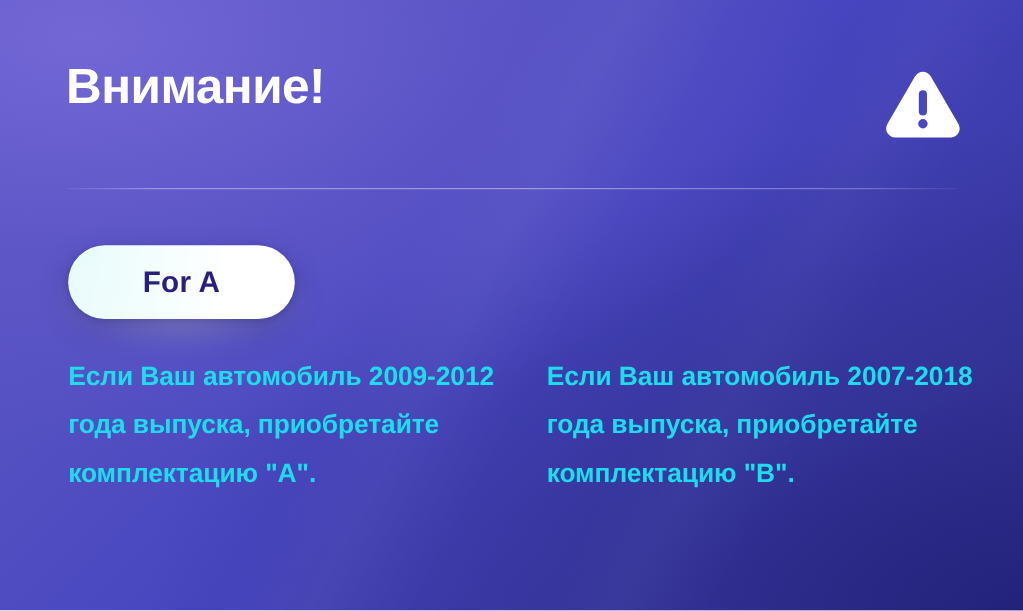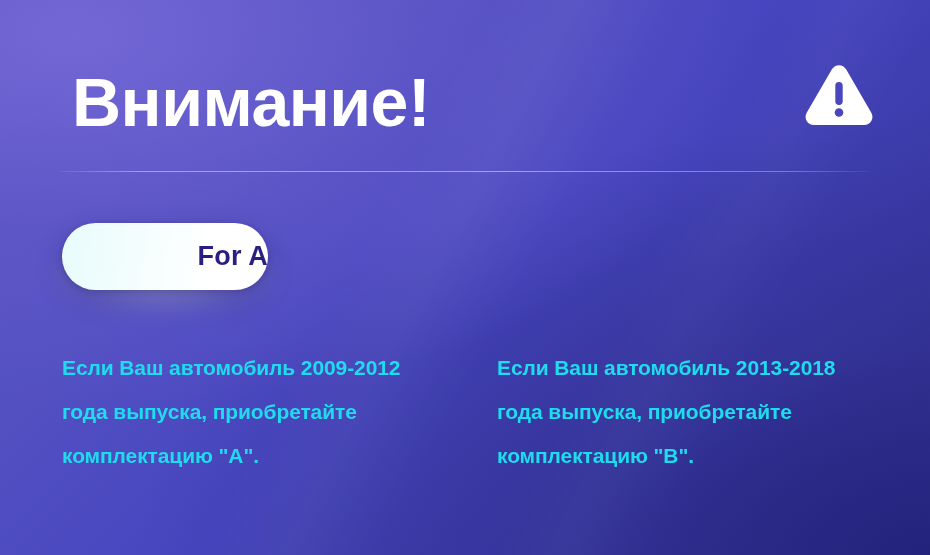--- a/index.html
+++ b/index.html
@@ -32,23 +32,23 @@
     pointer-events: none;
     background:
       linear-gradient(118deg, rgba(255,255,255,0.00) 40%, rgba(255,255,255,0.035) 47%, rgba(255,255,255,0.00) 55%),
       linear-gradient(118deg, rgba(255,255,255,0.00) 64%, rgba(255,255,255,0.025) 70%, rgba(255,255,255,0.00) 77%);
   }
 
   .title {
     position: absolute;
     left: 60px;
     top: 56px;
-    margin: 12px;
+    margin: 0;
     color: #ffffff;
-    font-size: 68px;
+    font-size: 45px;
     line-height: 1;
     font-weight: bold;
     letter-spacing: -0.5px;
     white-space: nowrap;
     text-align: center;
   }
 
   .warning-icon {
     position: absolute;
     left: 803px;
@@ -110,41 +110,41 @@
     position: absolute;
     left: 0;
     top: 0;
     width: 206px;
     height: 67px;
     border-radius: 34px;
     background: linear-gradient(100deg, #e8fbfb 0%, #f2fdfd 32%, #ffffff 70%, #ffffff 100%);
     box-shadow: 0 10px 26px rgba(20,18,70,0.28), 0 2px 6px rgba(20,18,70,0.18);
     display: flex;
     align-items: center;
-    justify-content: flex-end;
+    justify-content: center;
     cursor: pointer;
   }
 
   .pill-label {
     color: #2a1f7e;
     font-size: 27px;
     font-weight: bold;
     letter-spacing: 0.2px;
     line-height: 1;
   }
 
   .desc {
     margin: 0;
     padding: 0;
     position: absolute;
-    top: 123px;
+    top: 98px;
     left: 0;
     width: 390px;
     color: #1fdcec;
-    font-size: 21px;
+    font-size: 24px;
     font-weight: bold;
     line-height: 44px;
     letter-spacing: -0.1px;
   }
   .desc .line { display: block; white-space: nowrap; }
 </style>
 </head>
 <body>
 
 <div class="banner">
@@ -174,20 +174,20 @@
       </div>
       <p class="desc">
         <span class="line">Если Ваш автомобиль 2009-2012</span>
         <span class="line">года выпуска, приобретайте</span>
         <span class="line">комплектацию "А".</span>
       </p>
     </div>
 
     <div class="column col-b">
       <p class="desc">
-        <span class="line">Если Ваш автомобиль 2013-2018</span>
+        <span class="line">Если Ваш автомобиль 2007-2018</span>
         <span class="line">года выпуска, приобретайте</span>
         <span class="line">комплектацию "B".</span>
       </p>
     </div>
 
   </div>
 </div>
 
 </body></html>

